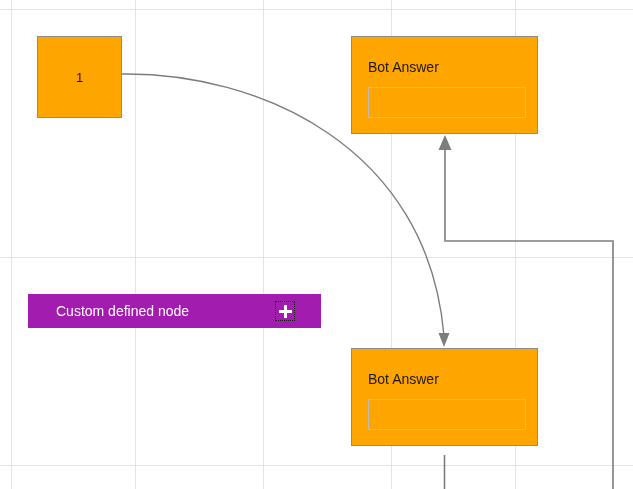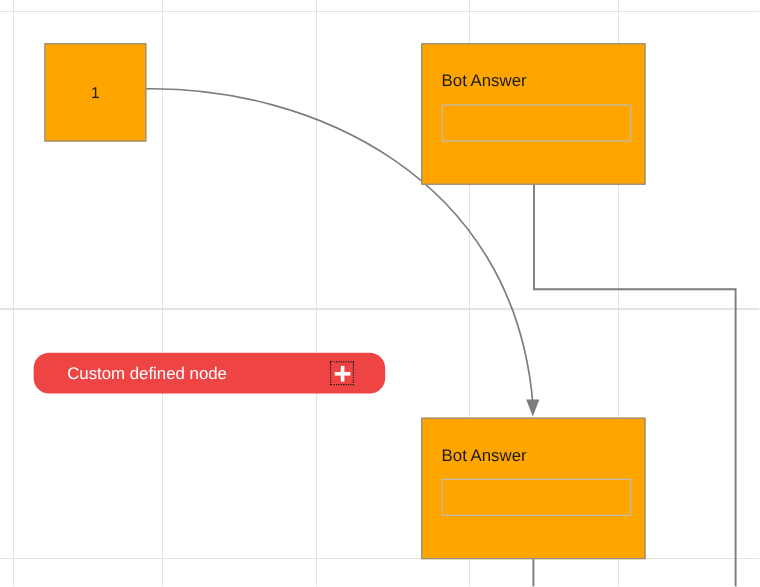--- a/index.html
+++ b/index.html
@@ -47,21 +47,21 @@
     align-items: center;
     justify-content: center;
   }
   .node-start-label {
     color: #1a1a1a;
     font-size: 13px;
     line-height: 1;
   }
   .node-bot {
     width: 187px;
-    height: 118px;
+    height: 98px;
     text-align: right;
   }
   .node-bot-top { left: 351px; top: 36px; }
   .node-bot-bottom { left: 351px; top: 348px; }
   .node-bot-title {
     position: absolute;
     left: 16px;
     top: 23px;
     font-size: 14px;
     color: #1a1a1a;
@@ -76,24 +76,23 @@
     box-sizing: border-box;
     border: 1px solid #bdbdbd;
   }
   
   .palette-item {
     position: absolute;
     left: 28px;
     top: 294px;
     width: 293px;
     height: 34px;
-    background: #ef4444;
+    background: #a21caf;
     display: flex;
     align-items: center;
-    border-radius: 13px;
   }
   .palette-label {
     color: #ffffff;
     font-size: 14px;
     margin-left: 28px;
     line-height: 1;
     white-space: nowrap;
   }
   .palette-add {
     position: absolute;

